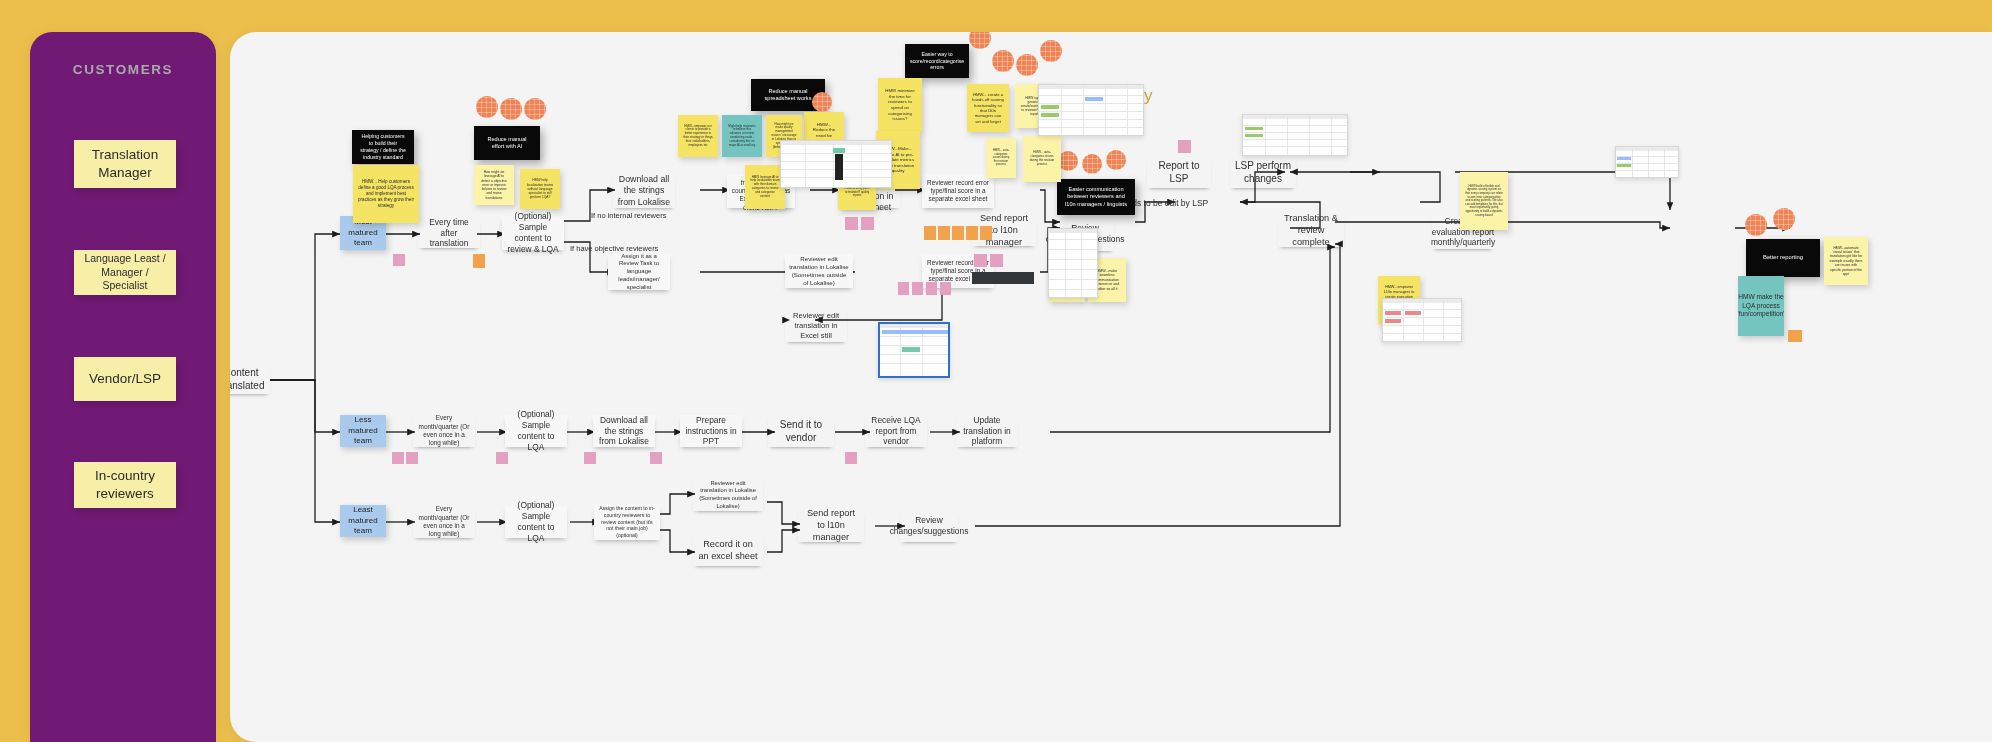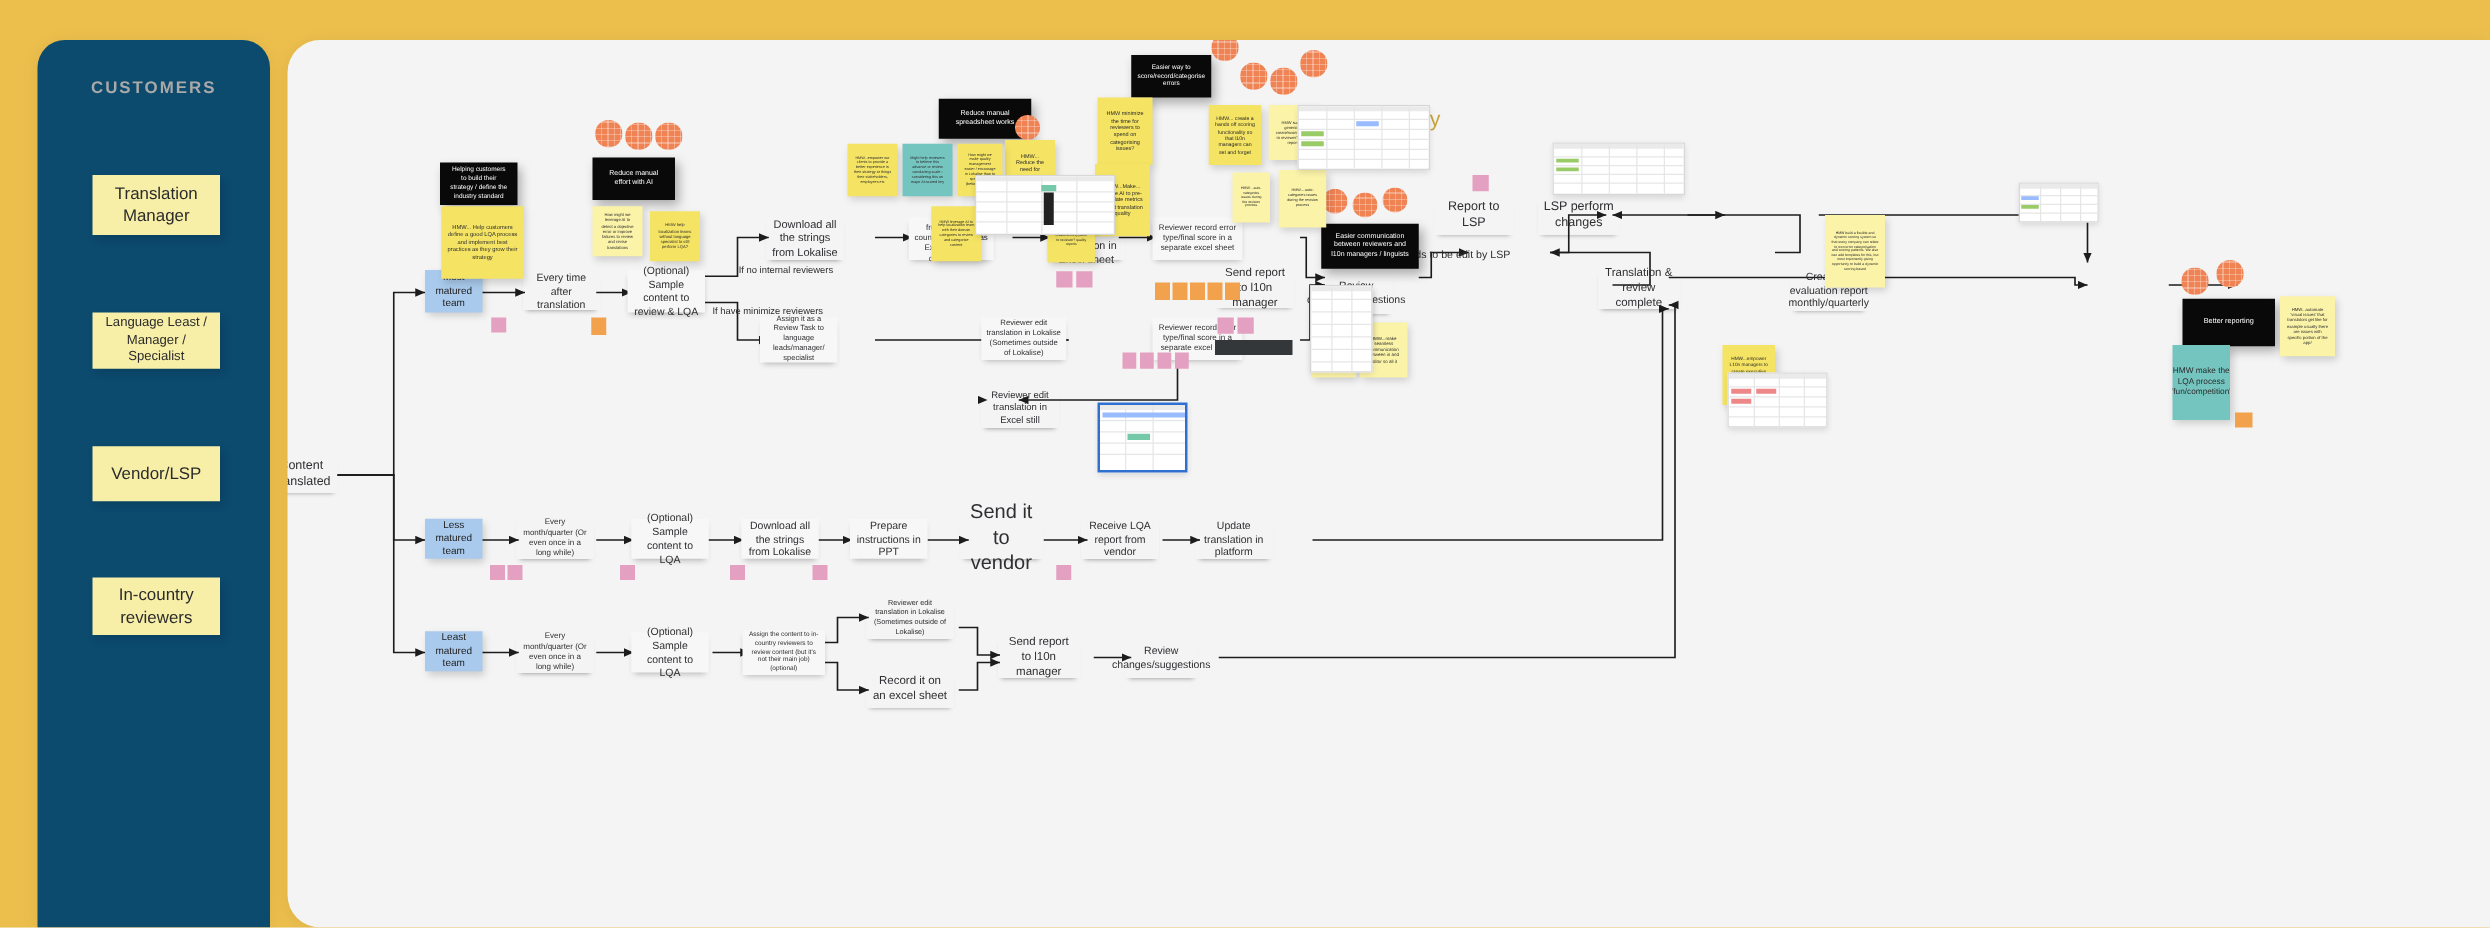--- a/index.html
+++ b/index.html
@@ -5,21 +5,21 @@
   * { box-sizing: border-box; margin:0; padding:0; }
   html,body { width:1992px; height:742px; overflow:hidden; }
   body {
     background:#ecbf4d;
     font-family:"Liberation Sans", sans-serif;
     position:relative;
   }
   
   #sidebar {
     position:absolute; left:30px; top:32px; width:186px; height:710px;
-    background:#0c4a6e; border-radius:22px 22px 0 0;
+    background:#701a75; border-radius:22px 22px 0 0;
     box-shadow:0 2px 14px rgba(0,0,0,.07);
   }
   #sidebar .hdr {
     position:absolute; top:30px; left:0; width:100%;
     text-align:center; font-size:13.5px; font-weight:bold;
     letter-spacing:1.6px; color:#a9a9a9;
   }
   .lane-note {
     position:absolute; background:#f7efa8;
     box-shadow:3px 4px 7px rgba(0,0,0,.13);
@@ -169,21 +169,21 @@
       <path d="M428,482 L440,482 L440,462 L465,462"></path>
       <path d="M428,498 L440,498 L440,520 L465,520"></path>
       <path d="M537,470 L552,470 L552,492 L570,492"></path>
       <path d="M537,520 L552,520 L552,498 L570,498"></path>
       <path d="M645,494 L675,494"></path>
       <path d="M745,494 L1110,494 L1110,212 L1105,212"></path>
     </g>
   </svg>
 
   <div class="edgelabel" style="left:361px; top:179px;">If no internal reviewers</div>
-  <div class="edgelabel" style="left:340px; top:212px;">If have minimize reviewers</div>
+  <div class="edgelabel" style="left:340px; top:212px;">If have objective reviewers</div>
   <div class="edgelabel" style="left:888px; top:166px; font-size:8.5px;">needs to be edit by LSP</div>
 
   <div class="node plain" style="left:-18px; top:332px; width:58px; height:30px; font-size:10px;">
     <span>Content Translated</span>
   </div>
 
   <div class="node blue" style="left:110px; top:184px; width:46px; height:34px; font-size:8px;">
     <span>Most matured team</span>
   </div>
   <div class="node blue" style="left:110px; top:383px; width:46px; height:32px; font-size:8px;">
@@ -247,21 +247,21 @@
   </div>
   <div class="node" style="left:275px; top:383px; width:62px; height:32px; font-size:8.4px;">
     <span>(Optional) Sample content to LQA</span>
   </div>
   <div class="node" style="left:363px; top:383px; width:62px; height:32px; font-size:8.4px;">
     <span>Download all the strings from Lokalise</span>
   </div>
   <div class="node" style="left:450px; top:383px; width:62px; height:32px; font-size:8.4px;justify-content:center;">
     <span>Prepare instructions in PPT</span>
   </div>
-  <div class="node plain" style="left:538px; top:383px; width:66px; height:32px; font-size:16px;">
+  <div class="node plain" style="left:538px; top:383px; width:66px; height:32px; font-size:10px;">
     <span>Send it to vendor</span>
   </div>
   <div class="node plain" style="left:635px; top:383px; width:62px; height:32px; font-size:8.4px;">
     <span>Receive LQA report from vendor</span>
   </div>
   <div class="node plain" style="left:726px; top:383px; width:62px; height:32px; font-size:8.4px;">
     <span>Update translation in platform</span>
   </div>
 
   <div class="node plain" style="left:183px; top:474px; width:62px; height:32px; font-size:6.4px;">

